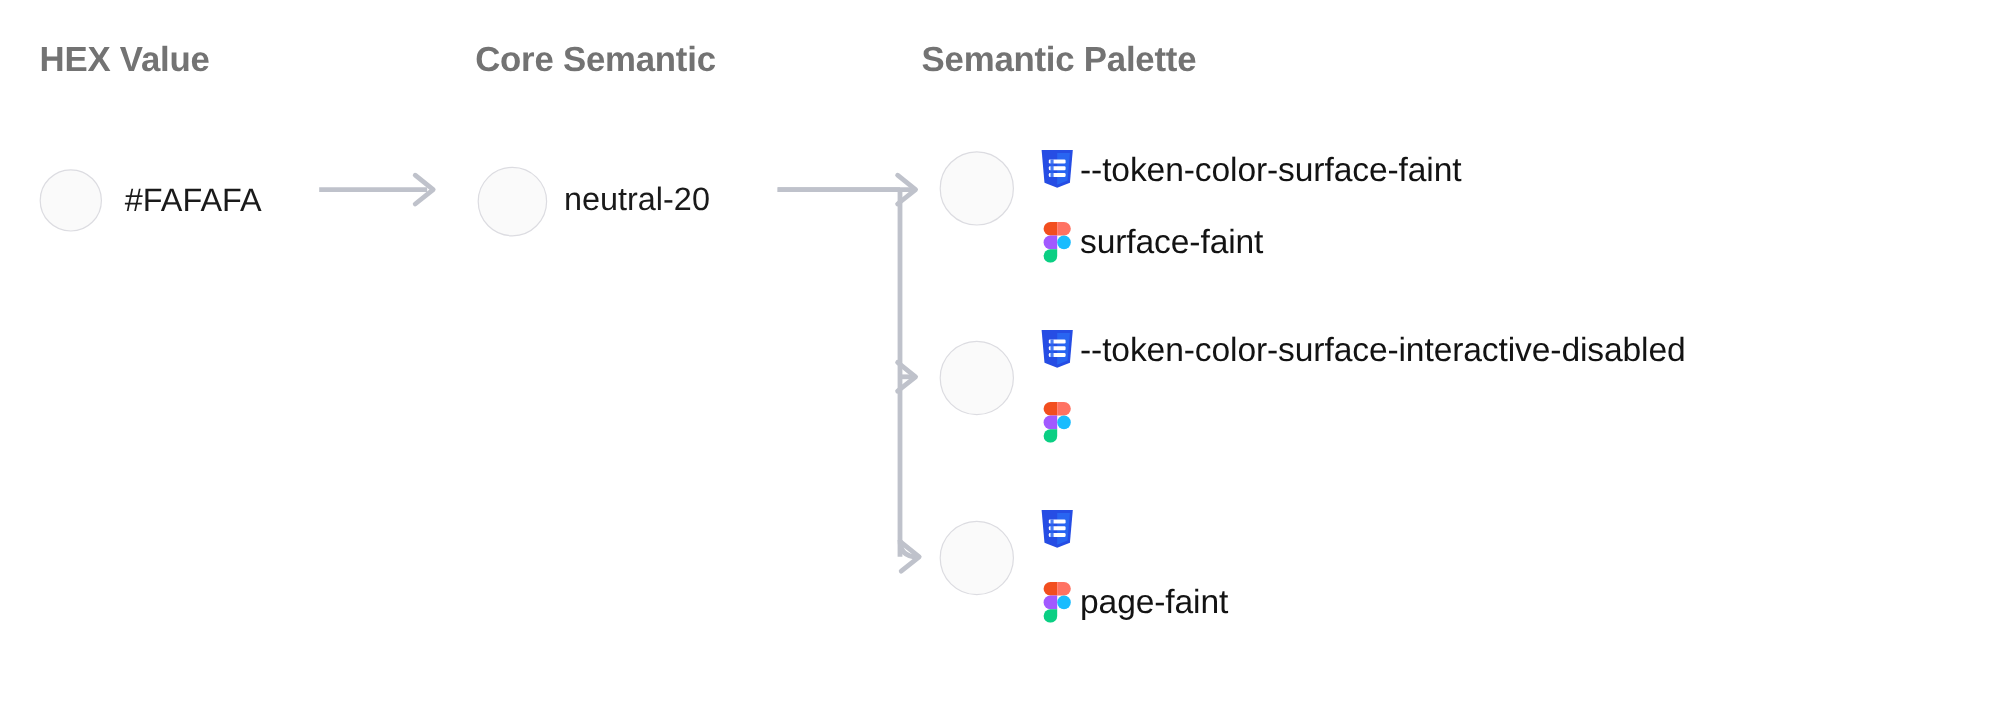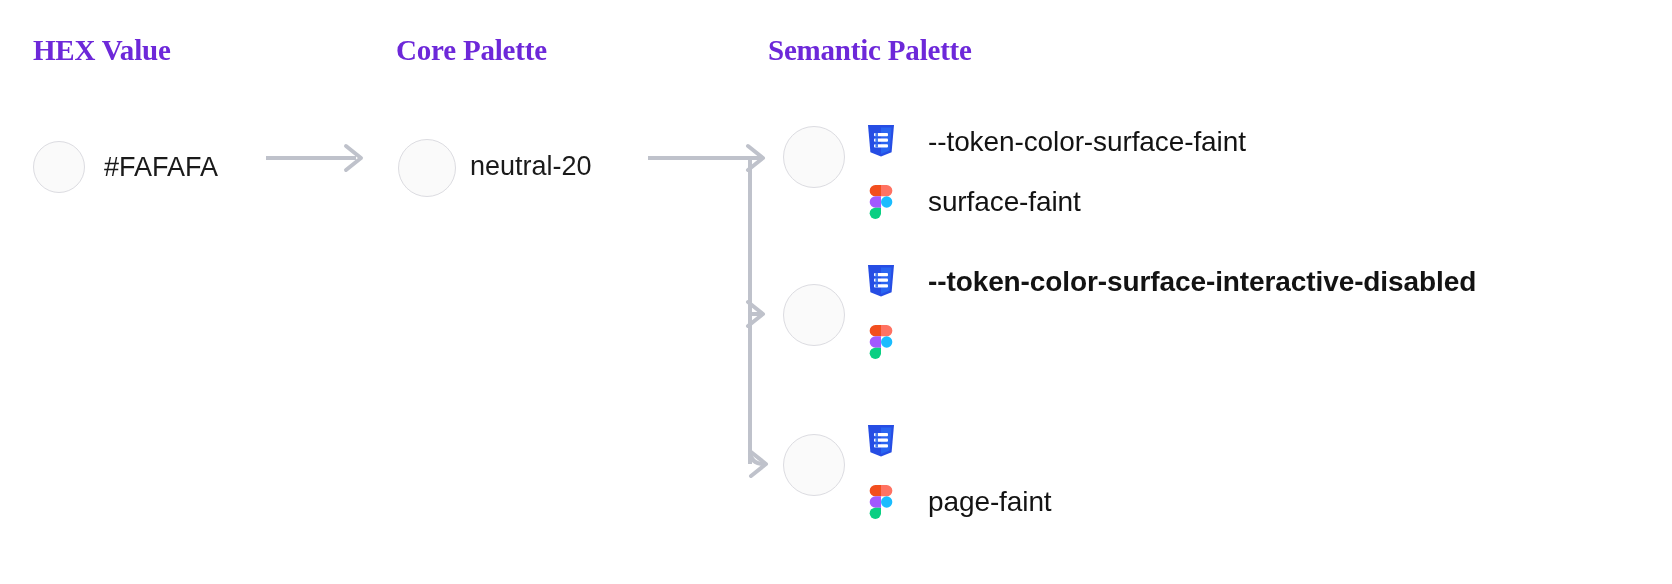--- a/index.html
+++ b/index.html
@@ -22,24 +22,23 @@
     width: 1672px;
     height: 584px;
   }
 
   
   .col-header {
     position: absolute;
     font-size: 29px;
     font-weight: bold;
     letter-spacing: -0.2px;
-    color: #6d28d9;
+    color: #737373;
     white-space: nowrap;
     line-height: 1;
-    font-family: Liberation Serif, serif;
   }
   #hdr-hex   { left: 33px;  top: 36px; }
   #hdr-core  { left: 396px; top: 36px; }
   #hdr-sem   { left: 768px; top: 36px; }
 
   
   .swatch {
     position: absolute;
     border-radius: 50%;
     background: #FAFAFA;
@@ -71,28 +70,28 @@
   .arrow-svg { position: absolute; overflow: visible; }
   #arrow-hex-core { left: 266px; top: 145px; }
   #connector { left: 648px; top: 120px; }
 
   
   .sem-group {
     position: absolute;
     left: 866px;
   }
   #sem-group-0 { top: 112px; }
-  #sem-group-1 { top: 252px; font-weight: bold; }
+  #sem-group-1 { top: 262px; }
   #sem-group-2 { top: 412px; }
 
   .sem-line {
     display: flex;
     align-items: center;
     height: 60px;
-    gap: 32px;
+    gap: 4px;
   }
   .sem-text {
     font-size: 28px;
     color: #131313;
     white-space: nowrap;
     line-height: 1;
     letter-spacing: -0.1px;
   }
   .icon-box {
     width: 30px;
@@ -102,21 +101,21 @@
   }
   .icon-box svg { display: block; }
 </style>
 </head>
 <body>
 
 <div class="stage">
 
   <div class="col-header" id="hdr-hex">HEX Value</div>
 
-  <div class="col-header" id="hdr-core">Core Palette</div>
+  <div class="col-header" id="hdr-core">Core Semantic</div>
 
   <div class="col-header" id="hdr-sem">Semantic Palette</div>
 
   <div class="swatch small" id="sw-hex" style="background: rgb(250, 250, 250); border-color: rgb(220, 220, 225);"></div>
 
   <div class="value-label" id="lbl-hex">#FAFAFA</div>
 
   <svg class="arrow-svg" id="arrow-hex-core" width="108" height="26">
     <line x1="0" y1="13" x2="90" y2="13" stroke="#BFC2CB" stroke-width="4" stroke-linecap="butt"></line>
     <polyline points="80,1 95,13 80,25" fill="none" stroke="#BFC2CB" stroke-width="4" stroke-linecap="round" stroke-linejoin="round"></polyline>

